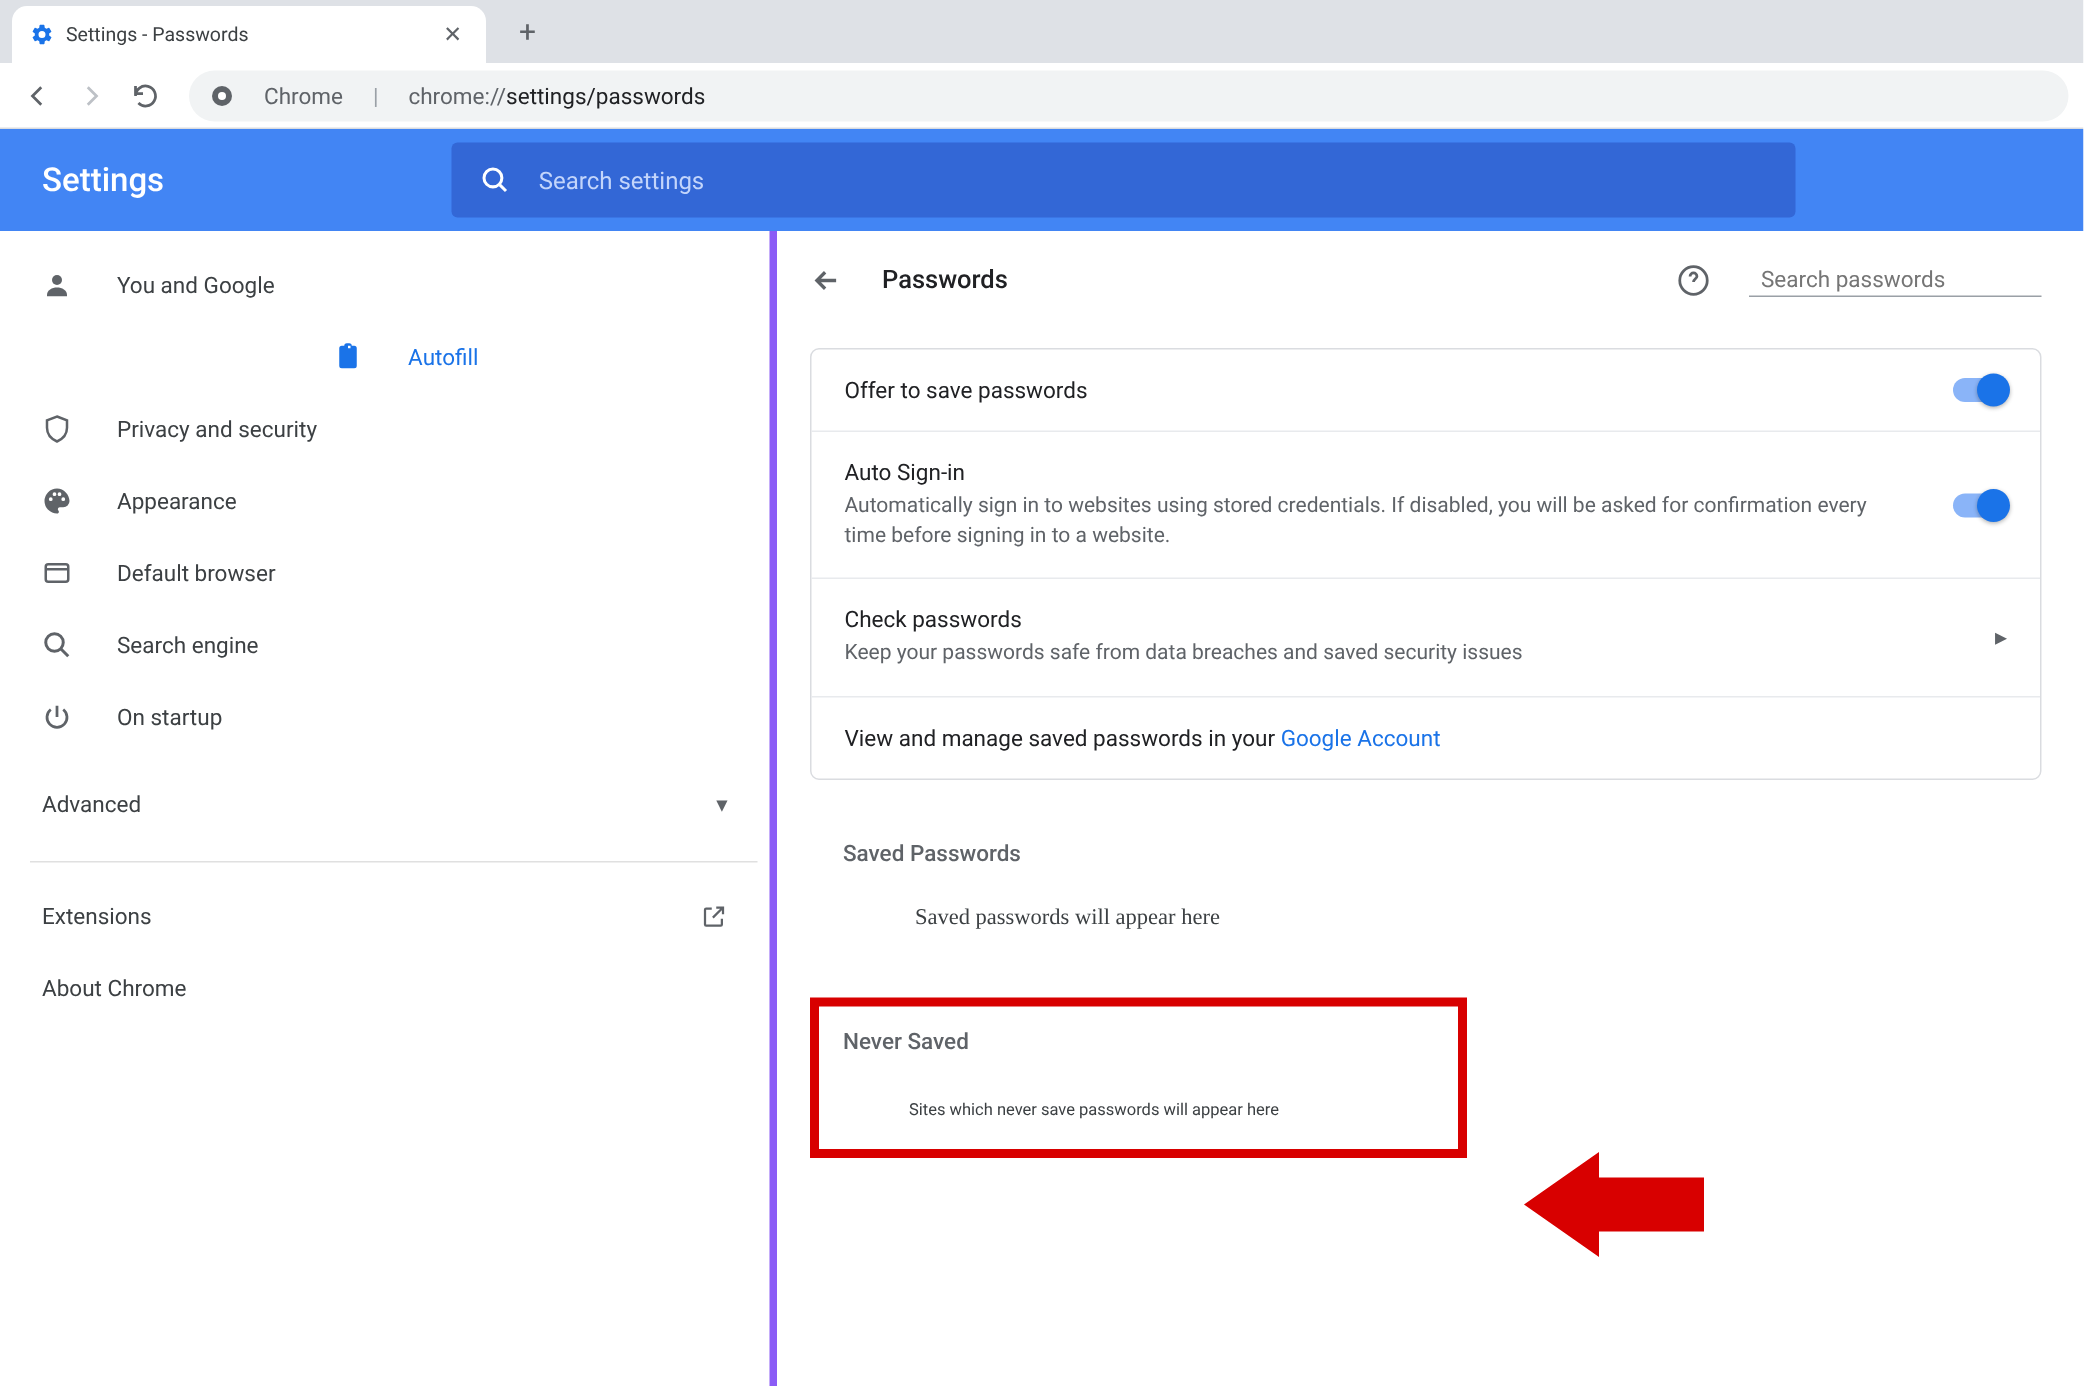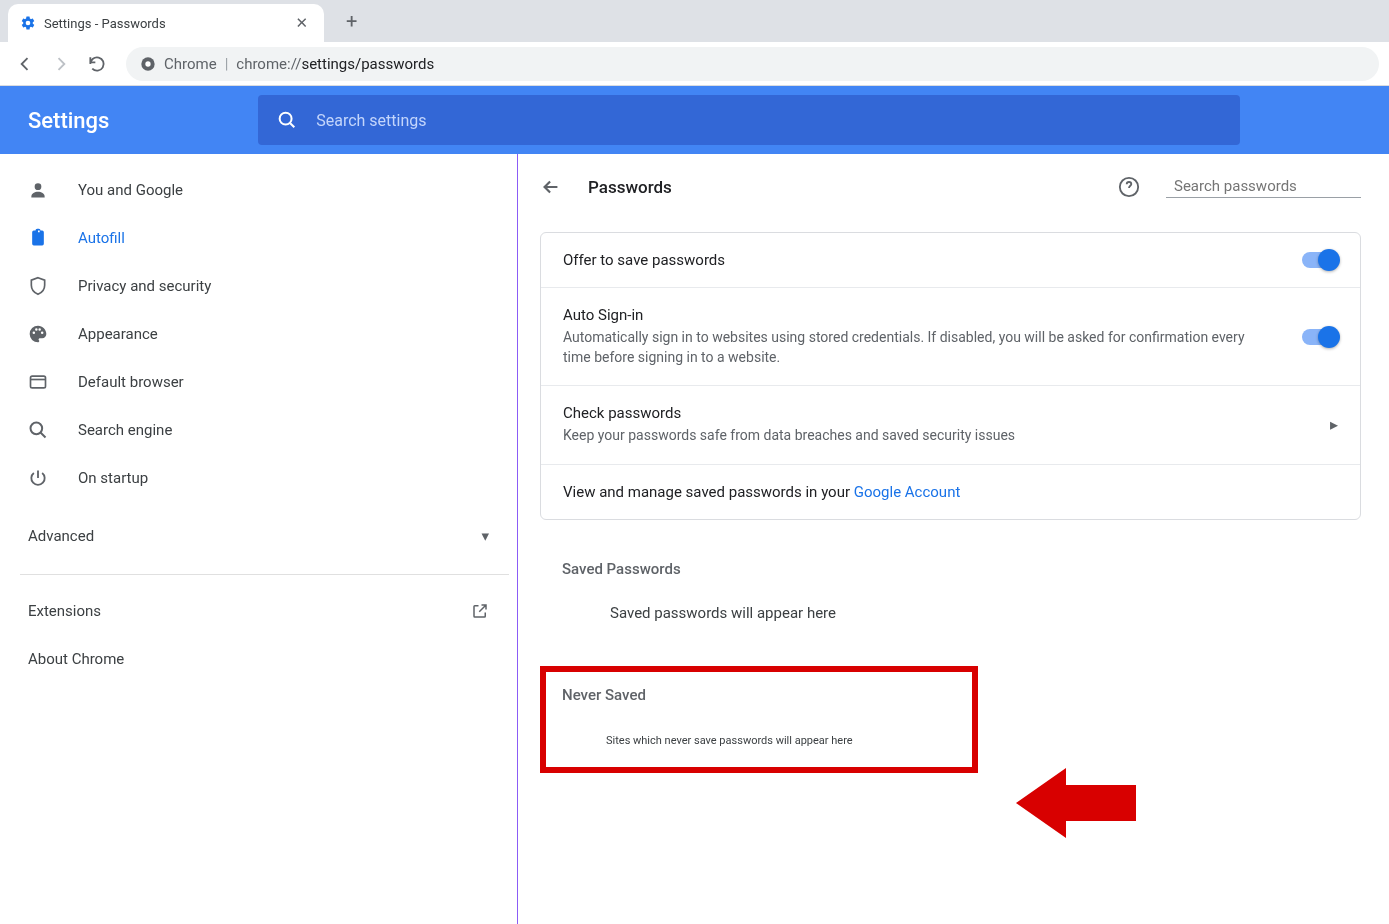--- a/index.html
+++ b/index.html
@@ -11,38 +11,38 @@
 .tab { background: #fff; height: 38px; display: flex; align-items: center; padding: 0 12px; border-radius: 10px 10px 0 0; width: 316px; margin-top: 4px; }
 .tab-icon { width: 16px; height: 16px; margin-right: 8px; color: #1a73e8; }
 .tab-title { flex: 1; font-size: 13px; color: #3c4043; }
 .tab-close { color: #5f6368; font-size: 15px; cursor: pointer; padding: 2px 4px; }
 .new-tab { margin-left: 14px; color: #5f6368; font-size: 20px; cursor: pointer; padding: 4px 8px; }
 
 .toolbar { background: #fff; height: 44px; display: flex; align-items: center; padding: 0 10px; border-bottom: 1px solid #dadce0; gap: 6px; }
 .nav-btn { width: 30px; height: 30px; display: flex; align-items: center; justify-content: center; cursor: pointer; border-radius: 50%; }
 .nav-btn.disabled { color: #bdc1c6; cursor: default; }
 .nav-btn svg { width: 20px; height: 20px; }
-.address-bar { flex: 1; background: #f1f3f4; border-radius: 20px; height: 34px; display: flex; align-items: center; padding: 0 14px; margin-left: 8px; color: #5f6368; font-size: 15px; gap: 8px; }
+.address-bar { flex: 1; background: #f1f3f4; border-radius: 20px; height: 34px; display: flex; align-items: center; padding: 0 14px; margin-left: 8px; color: #5f6368; font-size: 15px; gap: 20px; }
 .address-chrome-icon { width: 16px; height: 16px; }
 .url-strong { color: #202124; }
 
 
 .app-header { background: #4285f4; height: 68px; display: flex; align-items: center; padding-left: 28px; }
 .settings-title { color: #fff; font-size: 22px; font-weight: 500; }
 .search-wrap { flex: 1; display: flex; justify-content: center; }
-.search-box { background: #3367d6; width: 982px; height: 50px; border-radius: 4px; display: flex; align-items: center; padding: 0 18px; gap: 18px; }
+.search-box { background: #3367d6; width: 896px; height: 50px; border-radius: 4px; display: flex; align-items: center; padding: 0 18px; gap: 18px; }
 .search-box input { background: transparent; border: none; outline: none; color: #fff; font-size: 16px; flex: 1; }
 .search-box input::placeholder { color: #c3d5fb; }
 .search-icon-white { color: #fff; }
 
 
 .content { display: flex; height: calc(924px - 42px - 44px - 68px); }
-.sidebar { width: 518px; border-right: 1px solid #8b5cf6; padding-top: 12px; }
+.sidebar { width: 518px; border-right: 5px solid #8b5cf6; padding-top: 12px; }
 .side-item { display: flex; align-items: center; height: 48px; padding-left: 28px; cursor: pointer; color: #3c4043; font-size: 15px; gap: 28px; }
-.side-item.active { color: #1a73e8; }
+.side-item.active { color: #1a73e8; justify-content: center; }
 .side-item .side-icon { width: 22px; color: #5f6368; display: flex; align-items: center; }
 .side-item.active .side-icon { color: #1a73e8; }
 .advanced-row { display: flex; align-items: center; justify-content: space-between; padding: 0 28px; height: 48px; color: #3c4043; font-size: 15px; cursor: pointer; }
 .sidebar-divider { height: 1px; background: #e0e0e0; margin: 14px 8px 12px 20px; }
 .ext-row { display: flex; align-items: center; justify-content: space-between; padding: 0 28px; height: 48px; color: #3c4043; font-size: 15px; cursor: pointer; text-align: center; }
 .about-row { padding: 0 28px; height: 48px; display: flex; align-items: center; color: #3c4043; font-size: 15px; cursor: pointer; }
 
 
 .main { flex: 1; padding: 22px 28px 0 22px; overflow-y: auto; }
 .main-header { display: flex; align-items: center; gap: 26px; margin-bottom: 34px; }
@@ -58,21 +58,21 @@
 .row-text { flex: 1; }
 .row-title { font-size: 15px; color: #202124; }
 .row-sub { font-size: 14px; color: #5f6368; margin-top: 4px; line-height: 1.4; }
 .toggle { width: 36px; height: 16px; background: #8ab4f8; border-radius: 10px; position: relative; cursor: pointer; }
 .toggle::after { content: ''; position: absolute; right: -2px; top: -3px; width: 22px; height: 22px; background: #1a73e8; border-radius: 50%; box-shadow: 0 1px 3px rgba(0,0,0,0.3); }
 .chev-right { color: #5f6368; }
 .link-row { padding: 18px 22px; font-size: 15px; color: #202124; }
 .gaccount { color: #1a73e8; cursor: pointer; }
 
 .section-label { font-size: 15px; color: #5f6368; margin: 40px 0 0 22px; font-weight: 500; }
-.empty-text { font-size: 15px; color: #3c4043; padding: 26px 0 26px 70px; }
+.empty-text { font-size: 15px; color: #3c4043; padding: 26px 0 26px 70px; font-family: Liberation Serif, serif; }
 
 .never-block { border: 6px solid #d80000; margin-top: 18px; width: 438px; padding-bottom: 6px; }
 .never-label { font-size: 15px; color: #5f6368; font-weight: 500; padding: 14px 0 0 16px; }
 .never-text { font-size: 11px; color: #3c4043; padding: 30px 0 14px 60px; }
 
 .big-arrow { position: absolute; left: 1016px; top: 763px; }
 .big-arrow svg { fill: #d80000; }
 
 svg { display: block; }
 </style>

